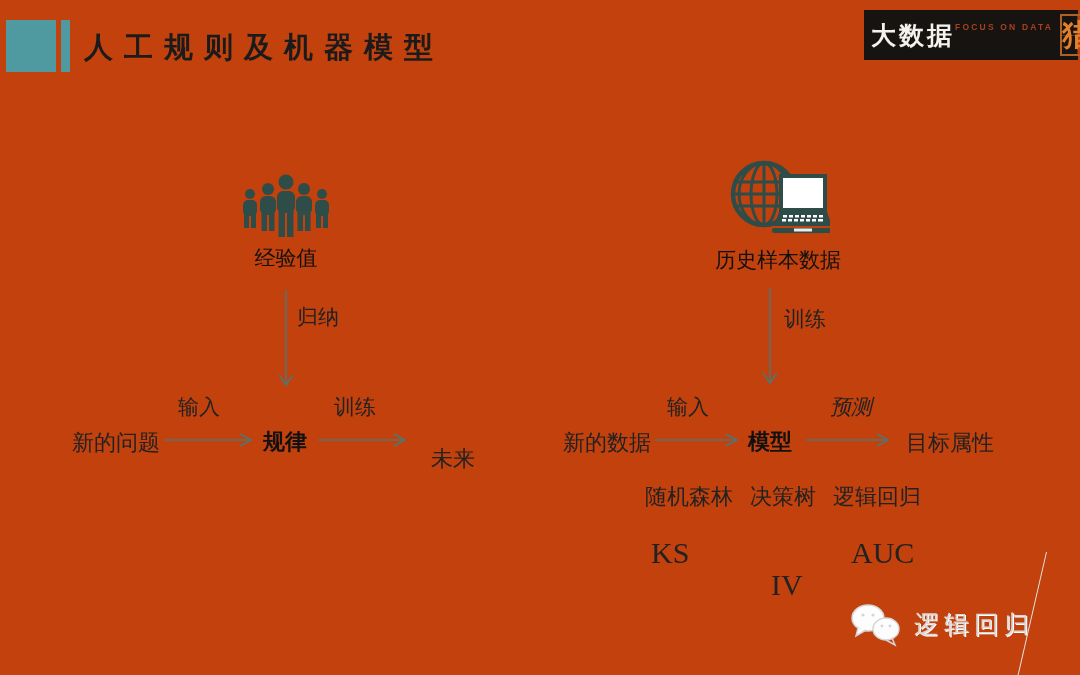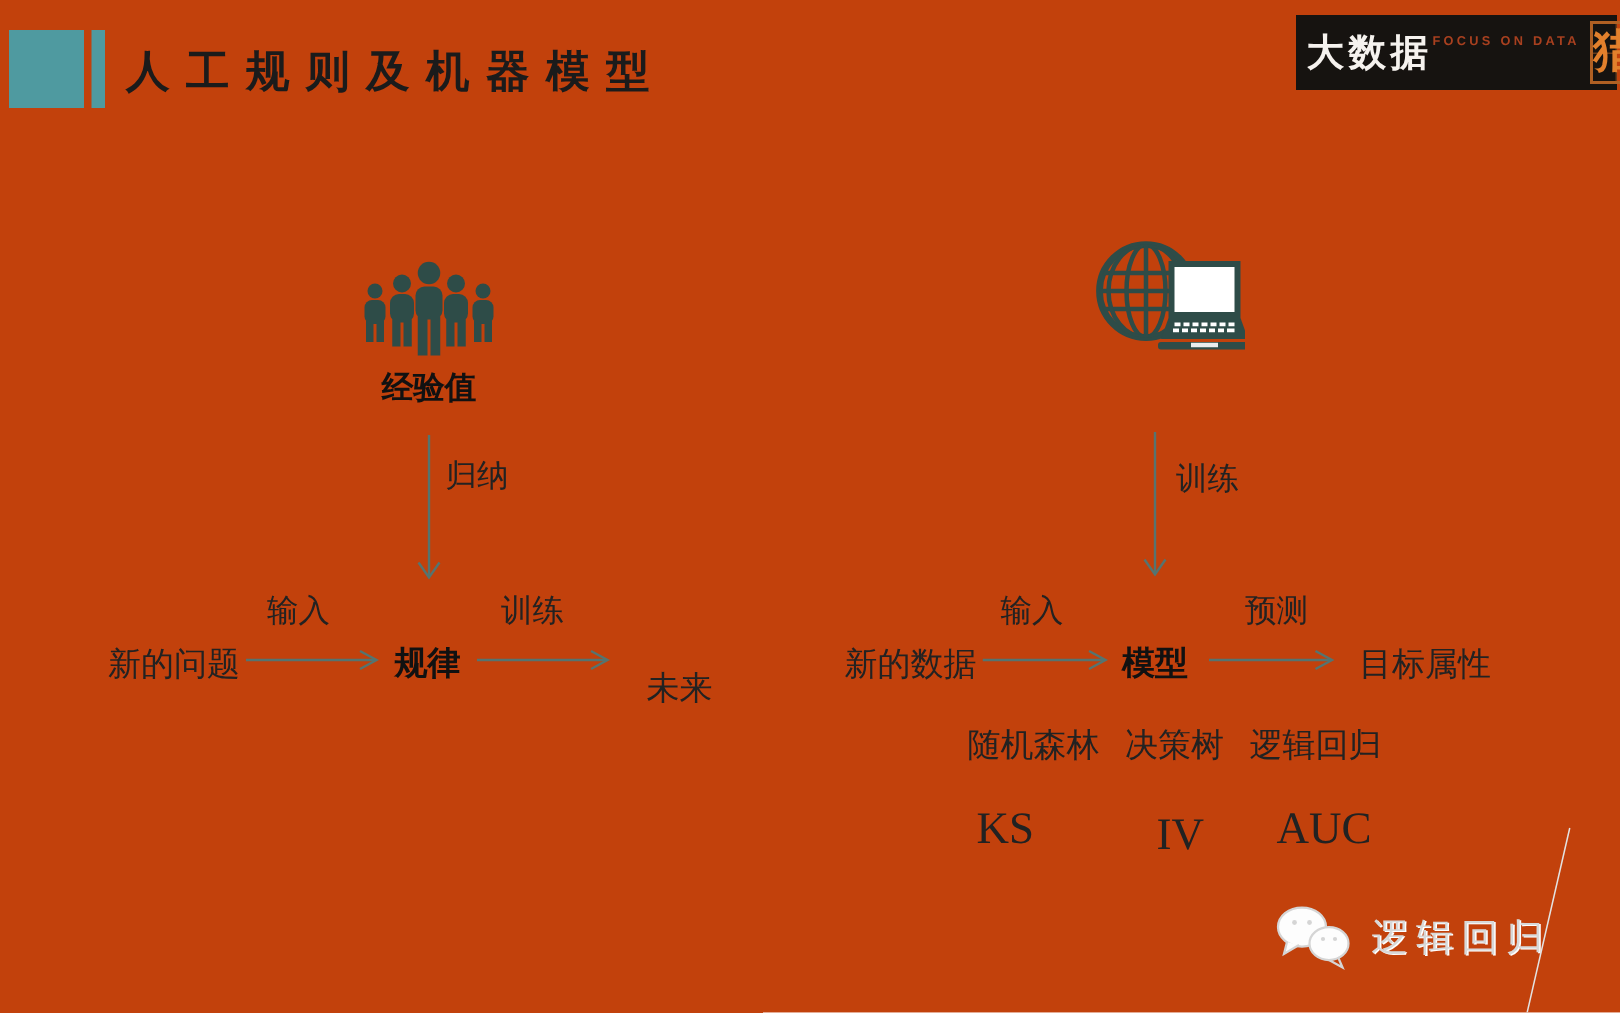--- a/index.html
+++ b/index.html
@@ -18,21 +18,21 @@
   .logo-left{display:flex;justify-content:flex-start;margin:0 4px 0 4px;}
   .logo-main{color:#f5f2ee;font-size:25px;font-weight:800;letter-spacing:3px;line-height:27px;white-space:nowrap;}
   .logo-tagline{color:#a8401f;font-size:8.5px;font-weight:700;letter-spacing:2.2px;line-height:10px;white-space:nowrap;}
   .grid-box{position:relative;width:42px;height:42px;border:2px solid #b06023;box-sizing:border-box;
             margin-left:3px;display:flex;align-items:center;justify-content:center;}
   .grid-box .gl-h{position:absolute;left:0;top:50%;width:100%;height:1px;background:rgba(176,96,35,.5);}
   .grid-box .gl-v{position:absolute;top:0;left:50%;width:1px;height:100%;background:rgba(176,96,35,.5);}
   .grid-char{position:relative;font-size:30px;font-weight:800;color:#e2802c;line-height:1;}
 
   
-  .icon-label{position:absolute;font-size:21px;font-weight:700;color:#111;text-align:center;white-space:nowrap;}
+  .icon-label{position:absolute;font-size:21px;font-weight:400;color:#111;text-align:center;white-space:nowrap;}
   .flow-text{position:absolute;font-size:22px;color:#222;white-space:nowrap;}
   .flow-node{position:absolute;font-size:22px;font-weight:700;color:#111;white-space:nowrap;}
   .arrow-label{position:absolute;font-size:21px;color:#222;white-space:nowrap;}
   .algos{position:absolute;left:645px;top:482px;display:flex;gap:17px;font-size:22px;color:#222;white-space:nowrap;}
   .metric{position:absolute;font-size:30px;color:#222;white-space:nowrap;font-family:Liberation Serif, serif;}
 
   svg{display:block;}
 
   
   .watermark{position:absolute;left:848px;top:600px;display:flex;align-items:center;}
@@ -132,20 +132,21 @@
         <rect x="68" y="63" width="4" height="2.5"></rect>
           <rect x="74" y="63" width="4" height="2.5"></rect>
         <rect x="80" y="63" width="4" height="2.5"></rect>
           <rect x="86" y="63" width="4" height="2.5"></rect>
         <rect x="92" y="63" width="5" height="2.5"></rect>
       </g>
       <rect x="46" y="72" width="62" height="5" rx="2" fill="#2e4c48"></rect>
       <rect x="68" y="72.5" width="18" height="3" fill="#ffffff" opacity="0.9"></rect>
     </g>
   </svg>
+  <div class="icon-label" style="left:703px;top:246px;width:150px;">历史样本数据</div>
 
   <svg style="position:absolute;left:276px;top:290px;" width="20" height="98" viewBox="0 0 20 98">
     <g stroke="#557470" stroke-width="1.6" fill="none">
       <line x1="10" y1="0" x2="10" y2="94"></line>
       <polyline points="3,85 10,95 17,85"></polyline>
     </g>
   </svg>
   <div class="arrow-label" style="left:297px;top:303px;">归纳</div>
 
   <svg style="position:absolute;left:760px;top:288px;" width="20" height="98" viewBox="0 0 20 98">
@@ -182,31 +183,31 @@
     </g>
   </svg>
   <div class="arrow-label" style="left:667px;top:393px;">输入</div>
   <div class="flow-node" style="left:748px;top:427px;">模型</div>
   <svg style="position:absolute;left:806px;top:432px;" width="85" height="16" viewBox="0 0 85 16">
     <g stroke="#557470" stroke-width="1.6" fill="none">
       <line x1="0" y1="8" x2="81" y2="8"></line>
         <polyline points="71,2 82,8 71,14"></polyline>
     </g>
   </svg>
-  <div class="arrow-label" style="left:830px;top:393px;">预测</div>
+  <div class="arrow-label" style="left:830px;top:393px;font-style:italic;">预测</div>
   <div class="flow-text" style="left:906px;top:428px;">目标属性</div>
 
   <div class="algos">
     <span>随机森林</span>
     <span>决策树</span>
     <span>逻辑回归</span>
   </div>
 
   <span class="metric" style="left:651px;top:536px;">KS</span>
-  <span class="metric" style="left:771px;top:540px;">IV</span>
+  <span class="metric" style="left:771px;top:568px;">IV</span>
   <span class="metric" style="left:851px;top:536px;">AUC</span>
 
   <div class="watermark">
     <svg width="58" height="48" viewBox="0 0 58 48">
       <g stroke="#d5d5d5" stroke-width="1.5" fill="#fdfdfd">
         <ellipse cx="20" cy="18" rx="16" ry="13"></ellipse>
         <polygon points="10,28 8,36 18,30" stroke="none" fill="#fdfdfd"></polygon>
         <path d="M10,28 L8,36 L18,30" fill="none"></path>
         <ellipse cx="38" cy="29" rx="13" ry="11"></ellipse>
         <path d="M44,38 L47,45 L38,40" fill="none"></path>

